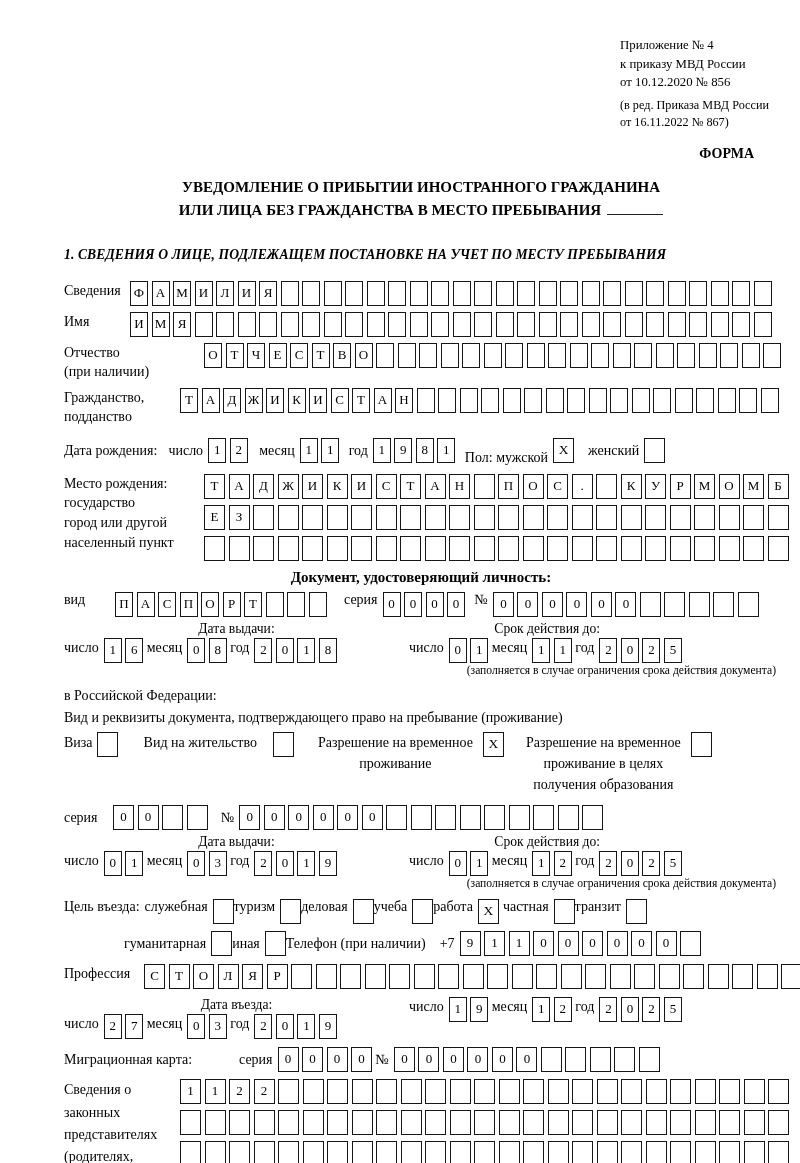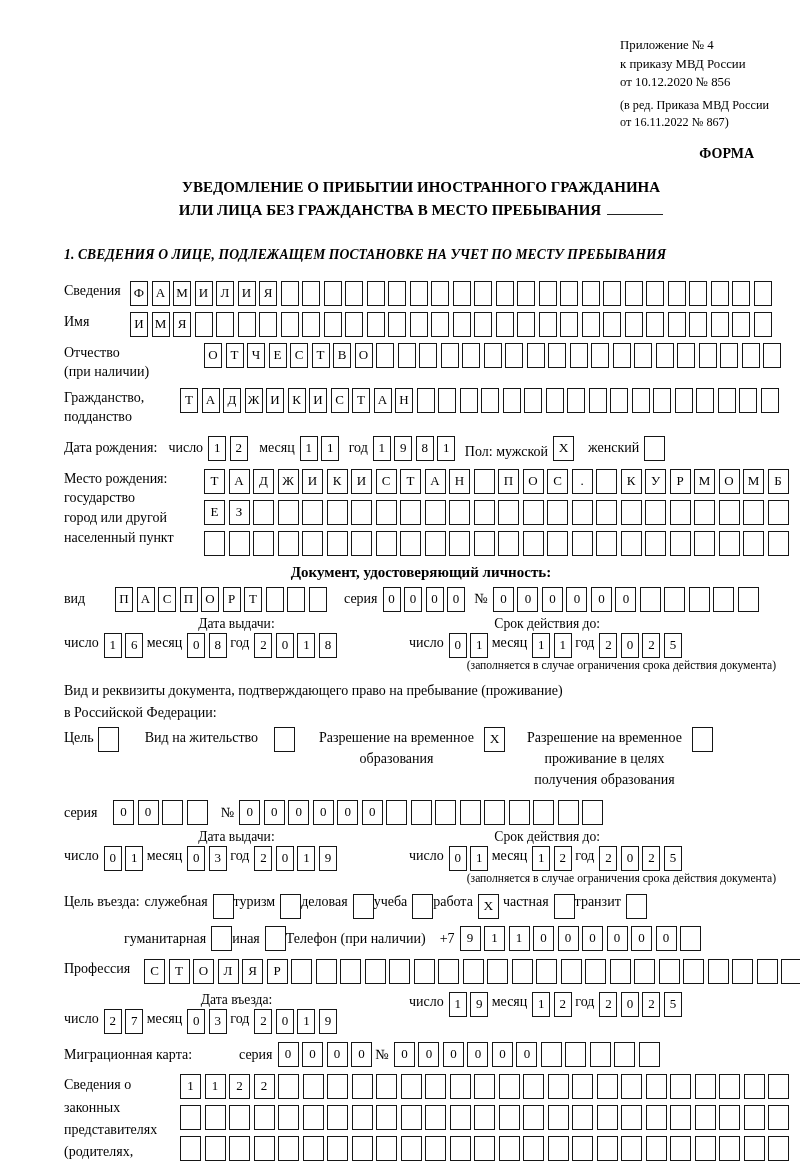--- a/index.html
+++ b/index.html
@@ -230,21 +230,21 @@
         <span class="cell">1</span>
         <span class="cell">1</span>
       </span>
     <span class="dlbl" style="margin-top:0;margin-left:6px;">год</span>
     <span class="cells">
         <span class="cell">1</span>
         <span class="cell">9</span>
         <span class="cell">8</span>
         <span class="cell">1</span>
       </span>
-    <span class="dlbl" style="margin-top:8px;margin-left:6px;">Пол: мужской</span>
+    <span class="dlbl" style="margin-top:14px;margin-left:6px;">Пол: мужской</span>
     <span class="box">X</span>
     <span class="dlbl" style="margin-top:0;margin-left:14px;">женский</span>
     <span class="box"></span>
   </div>
 
   <div class="frow" style="margin-top:8px;">
     <span class="lbl lw138">
       <span>Место рождения:</span><br>
       <span>государство</span><br>
       <span>город или другой</span><br>
@@ -327,21 +327,21 @@
           <span class="cell"></span>
           <span class="cell"></span>
           <span class="cell"></span>
           <span class="cell"></span>
         </span>
     </span>
   </div>
 
   <div class="center-bold">Документ, удостоверяющий личность:</div>
 
-  <div class="frow" style="align-items:center;">
+  <div class="frow" style="align-items:flex-start;">
     <span class="dlbl" style="margin-top:0;width:46px;">вид</span>
     <span class="cells">
         <span class="cell">П</span>
         <span class="cell">А</span>
         <span class="cell">С</span>
         <span class="cell">П</span>
         <span class="cell">О</span>
         <span class="cell">Р</span>
         <span class="cell">Т</span>
         <span class="cell"></span>
@@ -413,37 +413,37 @@
             <span class="cell">0</span>
             <span class="cell">2</span>
             <span class="cell">5</span>
           </span>
       </div>
     </div>
   </div>
   <div class="note">(заполняется в случае ограничения срока действия документа)</div>
 
   <div class="para">
+    <div>в Российской Федерации:</div>
     <div>Вид и реквизиты документа, подтверждающего право на пребывание (проживание)</div>
-    <div>в Российской Федерации:</div>
   </div>
 
   <div class="permit">
     <div class="popt">
-      <span class="plines">Цель</span>
+      <span class="plines">Виза</span>
       <span class="box" style="margin-left:4px;"></span>
     </div>
     <div class="popt" style="margin-left:26px;">
       <span class="plines">Вид на жительство</span>
       <span class="box" style="margin-left:16px;"></span>
     </div>
     <div class="popt" style="margin-left:24px;">
       <span class="plines">
         <div>Разрешение на временное</div>
-        <div>образования</div>
+        <div>проживание</div>
       </span>
       <span class="box" style="margin-left:10px;">X</span>
     </div>
     <div class="popt" style="margin-left:22px;">
       <span class="plines">
         <div>Разрешение на временное</div>
         <div>проживание в целях</div>
         <div>получения образования</div>
       </span>
       <span class="box" style="margin-left:10px;"></span>

